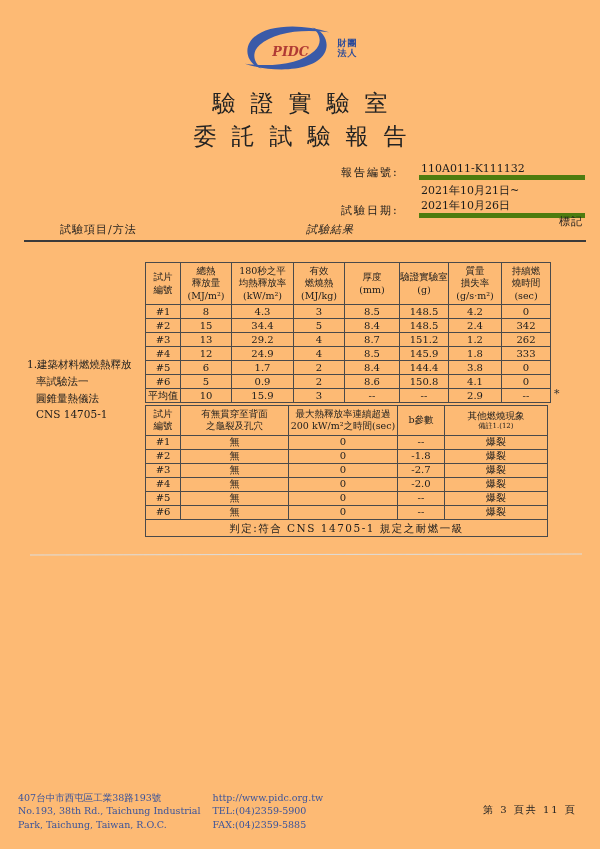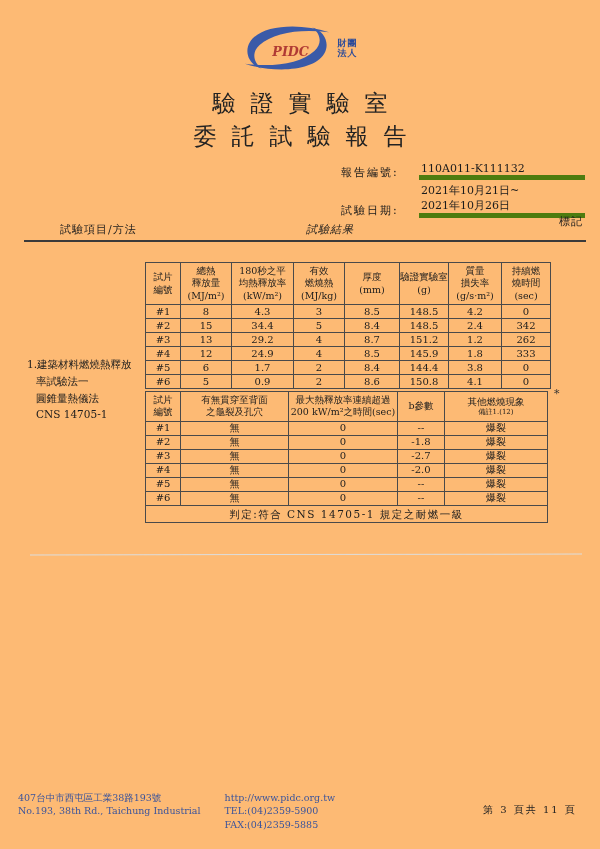--- a/index.html
+++ b/index.html
@@ -55,21 +55,21 @@
   .t2 th:nth-child(3){width:108px} .t2 th:nth-child(4){width:46px}
   .t2 th:nth-child(5){width:102px}
   .hnote { font-size:7px; line-height:1.1; }
   .verdict { font-size:10.5px; height:16px; letter-spacing:1.5px; }
 
   .mark-asterisk { position:absolute; top:387px; left:554px; font-size:11px; color:#333; }
 
   .scan-line { position:absolute; top:554px; left:30px; width:552px; height:1px; background:#dddddb; transform:rotate(-0.1deg); }
 
   
-  .footer { position:absolute; top:791px; left:18px; color:#3b549b; font-size:9.5px; line-height:1.4; display:flex; gap:24px;justify-content:flex-end; }
+  .footer { position:absolute; top:791px; left:18px; color:#3b549b; font-size:9.5px; line-height:1.4; display:flex; gap:12px;justify-content:flex-end; }
   .footer .col { white-space:nowrap; }
   .page-num { position:absolute; top:803px; left:483px; color:#222; font-size:10px; letter-spacing:2px; }
 </style>
 </head>
 <body>
 
 <div class="page">
 
   <div class="org-header">
     <svg class="logo-svg" viewBox="0 0 90 52">
@@ -194,20 +194,30 @@
           <tr>
             <td>#6</td>
             <td>5</td>
             <td>0.9</td>
             <td>2</td>
             <td>8.6</td>
             <td>150.8</td>
             <td>4.1</td>
             <td>0</td>
           </tr>
+          <tr>
+            <td>平均值</td>
+            <td>10</td>
+            <td>15.9</td>
+            <td>3</td>
+            <td>--</td>
+            <td>--</td>
+            <td>2.9</td>
+            <td>--</td>
+          </tr>
         </tbody>
     </table>
     <table class="t2">
       <thead>
           <tr>
             <th><div>試片
 編號</div></th>
             <th><div>有無貫穿至背面
 之龜裂及孔穴</div></th>
             <th><div>最大熱釋放率連續超過
@@ -267,20 +277,21 @@
   </div>
 
   <span class="mark-asterisk">*</span>
 
   <div class="scan-line"></div>
 
   <div class="footer">
     <div class="col">
       <div>407台中市西屯區工業38路193號</div>
       <div>No.193, 38th Rd., Taichung Industrial</div>
+      <div>Park, Taichung, Taiwan, R.O.C.</div>
     </div>
     <div class="col">
       <div>http://www.pidc.org.tw</div>
       <div>TEL:(04)2359-5900</div>
       <div>FAX:(04)2359-5885</div>
     </div>
   </div>
   <div class="page-num">第 3 頁共 11 頁</div>
 
 </div>

